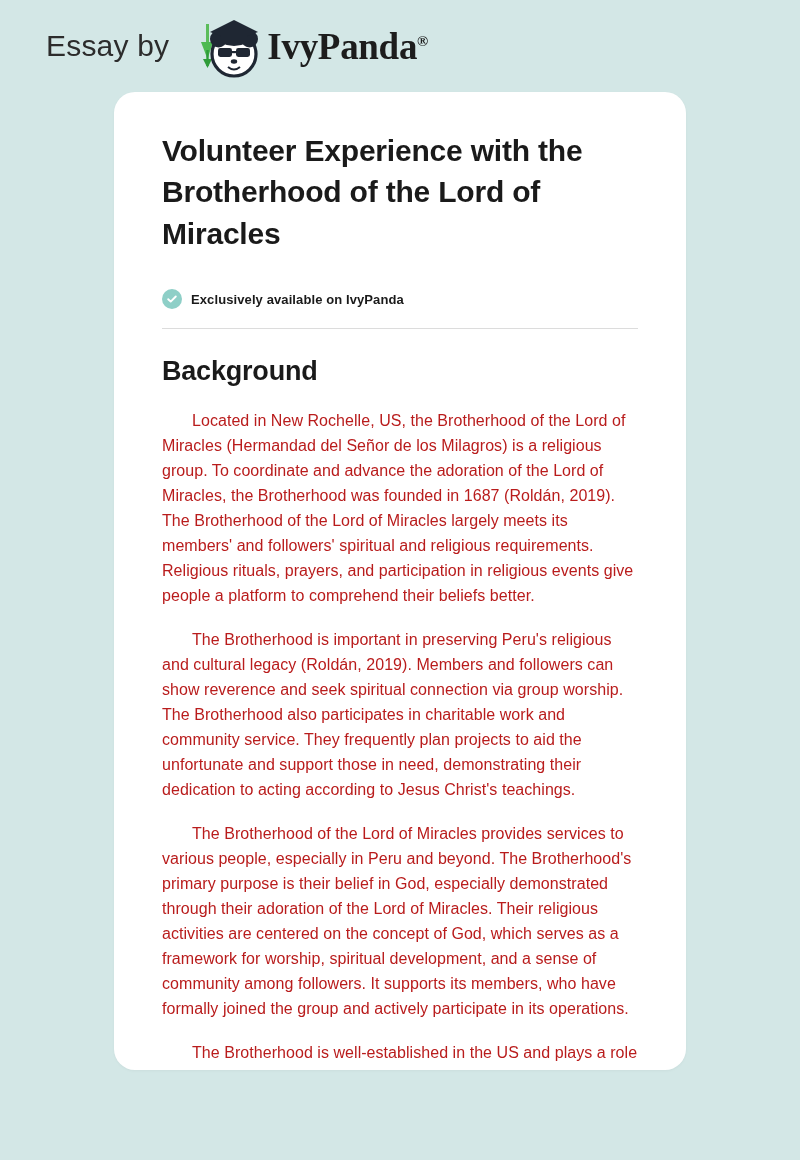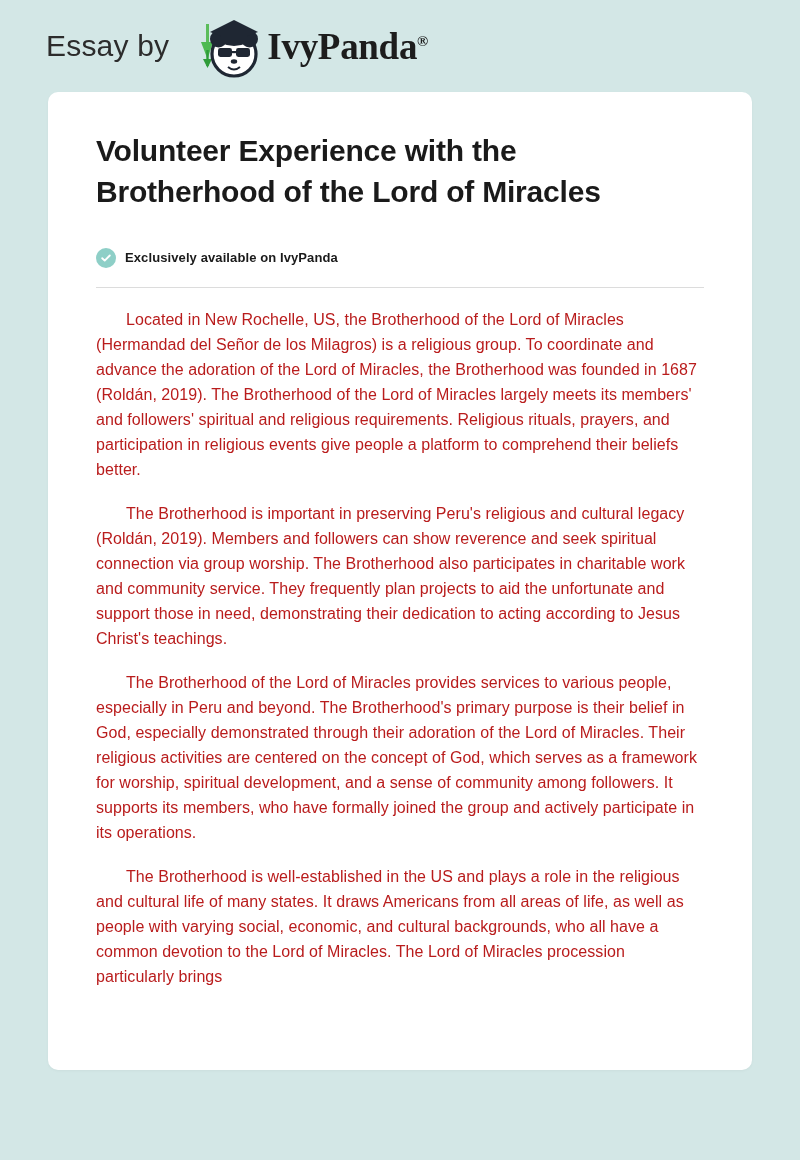--- a/index.html
+++ b/index.html
@@ -58,24 +58,24 @@
   .brand-wordmark .reg {
     font-size: 15px;
     vertical-align: super;
     font-weight: bold;
   }
 
   
   .paper-card {
     position: relative;
     margin: 0 auto;
-    width: 704px;
+    width: 572px;
     height: 978px;
     background: #ffffff;
-    border-radius: 10px;
+    border-radius: 21px;
     padding: 38px 48px 0 48px;
     overflow: hidden;
     box-shadow: 0 1px 3px rgba(0,0,0,0.04);
   }
 
   .doc-title {
     font-size: 30px;
     font-weight: bold;
     line-height: 1.38;
     color: #1a1a1a;
@@ -182,20 +182,21 @@
       <svg width="12" height="12" viewBox="0 0 12 12" xmlns="http://www.w3.org/2000/svg" aria-hidden="true">
         <path d="M2.2 6.2 L4.7 8.6 L9.8 3.5" stroke="#ffffff" stroke-width="1.9" fill="none" stroke-linecap="round" stroke-linejoin="round"></path>
       </svg>
     </span>
     <span class="exclusive-text">Exclusively available on IvyPanda</span>
   </div>
 
   <div class="divider"></div>
 
   <section>
+    <h2 class="section-heading heading-block">Background</h2>
     <p class="body-par">Located in New Rochelle, US, the Brotherhood of the Lord of Miracles (Hermandad del Señor de los Milagros) is a religious group. To coordinate and advance the adoration of the Lord of Miracles, the Brotherhood was founded in 1687 (Roldán, 2019). The Brotherhood of the Lord of Miracles largely meets its members' and followers' spiritual and religious requirements. Religious rituals, prayers, and participation in religious events give people a platform to comprehend their beliefs better.</p>
     <p class="body-par">The Brotherhood is important in preserving Peru's religious and cultural legacy (Roldán, 2019). Members and followers can show reverence and seek spiritual connection via group worship. The Brotherhood also participates in charitable work and community service. They frequently plan projects to aid the unfortunate and support those in need, demonstrating their dedication to acting according to Jesus Christ's teachings.</p>
   </section>
 
   <section>
     <p class="body-par">The Brotherhood of the Lord of Miracles provides services to various people, especially in Peru and beyond. The Brotherhood's primary purpose is their belief in God, especially demonstrated through their adoration of the Lord of Miracles. Their religious activities are centered on the concept of God, which serves as a framework for worship, spiritual development, and a sense of community among followers. It supports its members, who have formally joined the group and actively participate in its operations.</p>
     <p class="body-par">The Brotherhood is well-established in the US and plays a role in the religious and cultural life of many states. It draws Americans from all areas of life, as well as people with varying social, economic, and cultural backgrounds, who all have a common devotion to the Lord of Miracles. The Lord of Miracles procession particularly brings</p>
   </section>
 
 </main>

